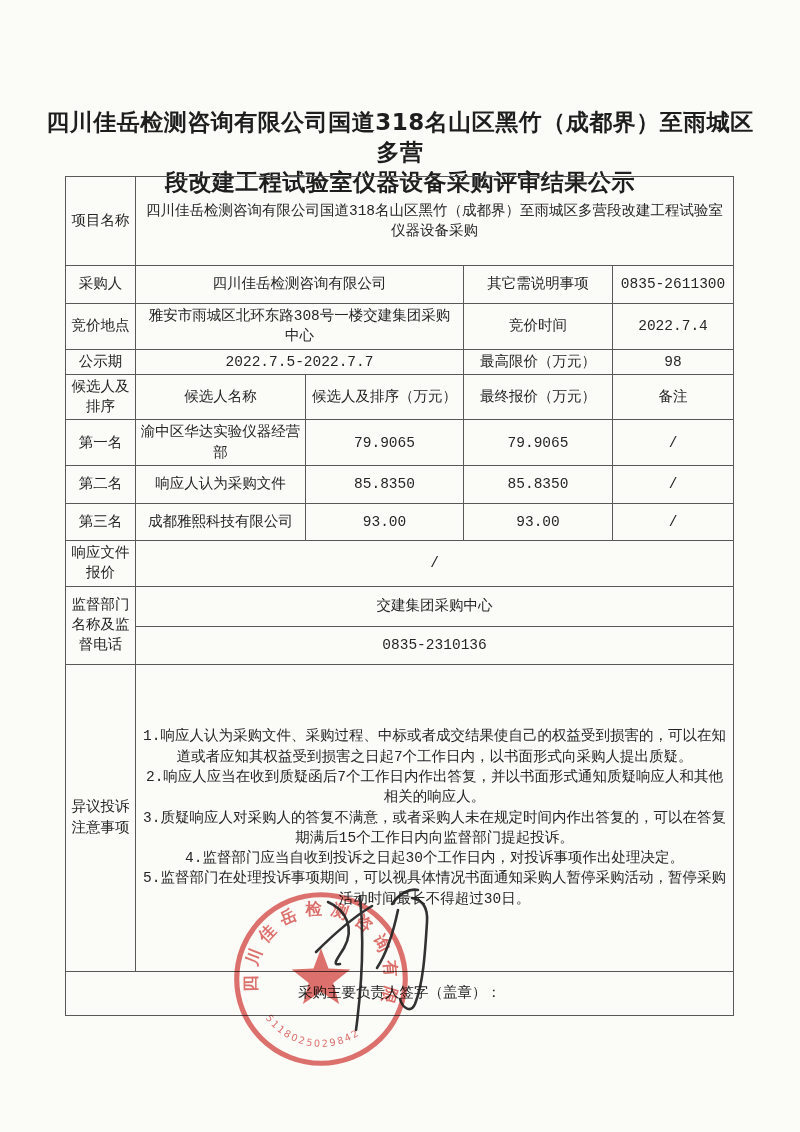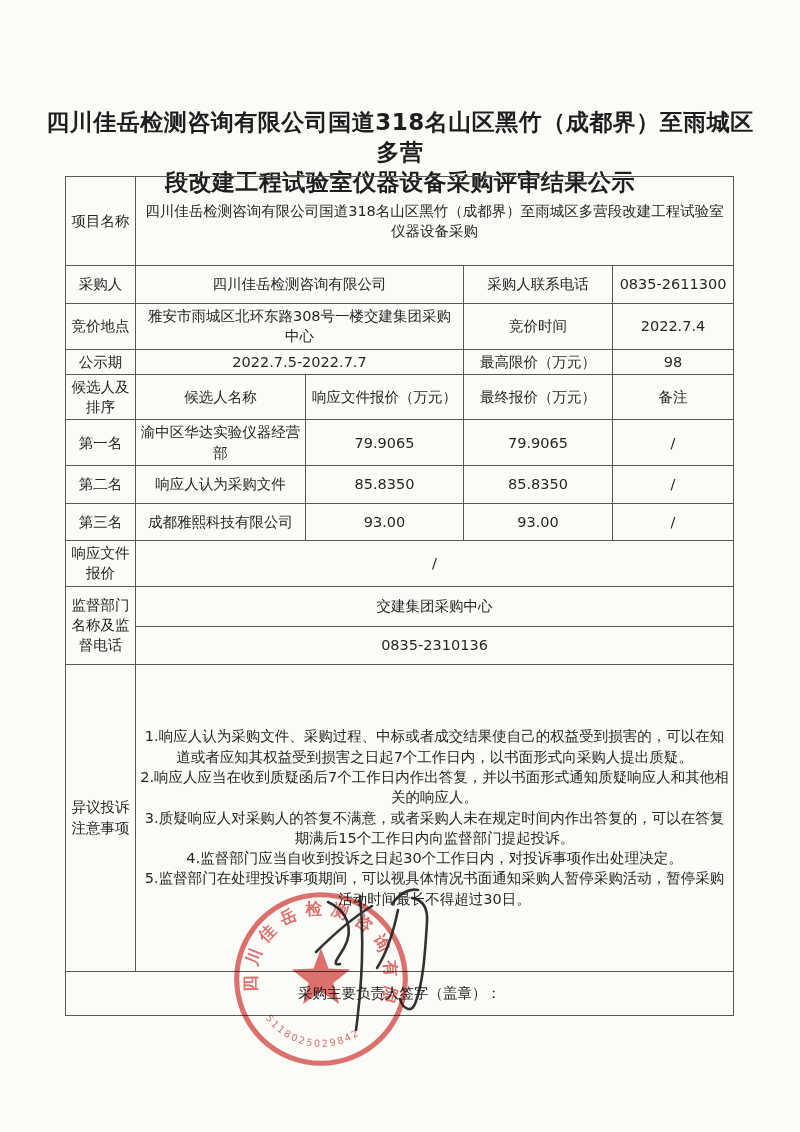--- a/index.html
+++ b/index.html
@@ -20,20 +20,21 @@
     line-height: 30px;
     color: #1e1e1e;
     letter-spacing: 0.5px;
   }
   table.main {
     position: absolute;
     left: 65px; top: 176px;
     width: 668px;
     border-collapse: collapse;
     table-layout: fixed;
+    font-family: Liberation Mono, monospace;
   }
   table.main td {
     border: 1px solid #585858;
     text-align: center;
     vertical-align: middle;
     font-size: 14.5px;
     line-height: 1.4;
     padding: 2px 4px;
     color: #262626;
     word-break: break-all;
@@ -94,39 +95,39 @@
       <col style="width:121px">
   </colgroup>
   <tbody>
     <tr class="r-project">
       <td class="lab">项目名称</td>
       <td colspan="4">四川佳岳检测咨询有限公司国道318名山区黑竹（成都界）至雨城区多营段改建工程试验室仪器设备采购</td>
     </tr>
     <tr class="r-purchaser">
       <td class="lab">采购人</td>
       <td colspan="2">四川佳岳检测咨询有限公司</td>
-      <td>采购人联系电话</td>
+      <td>其它需说明事项</td>
       <td>0835-2611300</td>
     </tr>
     <tr class="r-bidding">
       <td class="lab">竞价地点</td>
       <td colspan="2" class="wide">雅安市雨城区北环东路308号一楼交建集团采购中心</td>
       <td>竞价时间</td>
       <td>2022.7.4</td>
     </tr>
     <tr class="r-publicity">
       <td class="lab">公示期</td>
       <td colspan="2">2022.7.5-2022.7.7</td>
       <td>最高限价（万元）</td>
       <td>98</td>
     </tr>
     <tr class="r-chead">
       <td class="lab">候选人及排序</td>
       <td>候选人名称</td>
-      <td>响应文件报价（万元）</td>
+      <td>候选人及排序（万元）</td>
       <td>最终报价（万元）</td>
       <td>备注</td>
     </tr>
     <tr class="r-c1">
       <td class="lab">第一名</td>
       <td>渝中区华达实验仪器经营部</td>
       <td>79.9065</td>
       <td>79.9065</td>
       <td>/</td>
     </tr>

